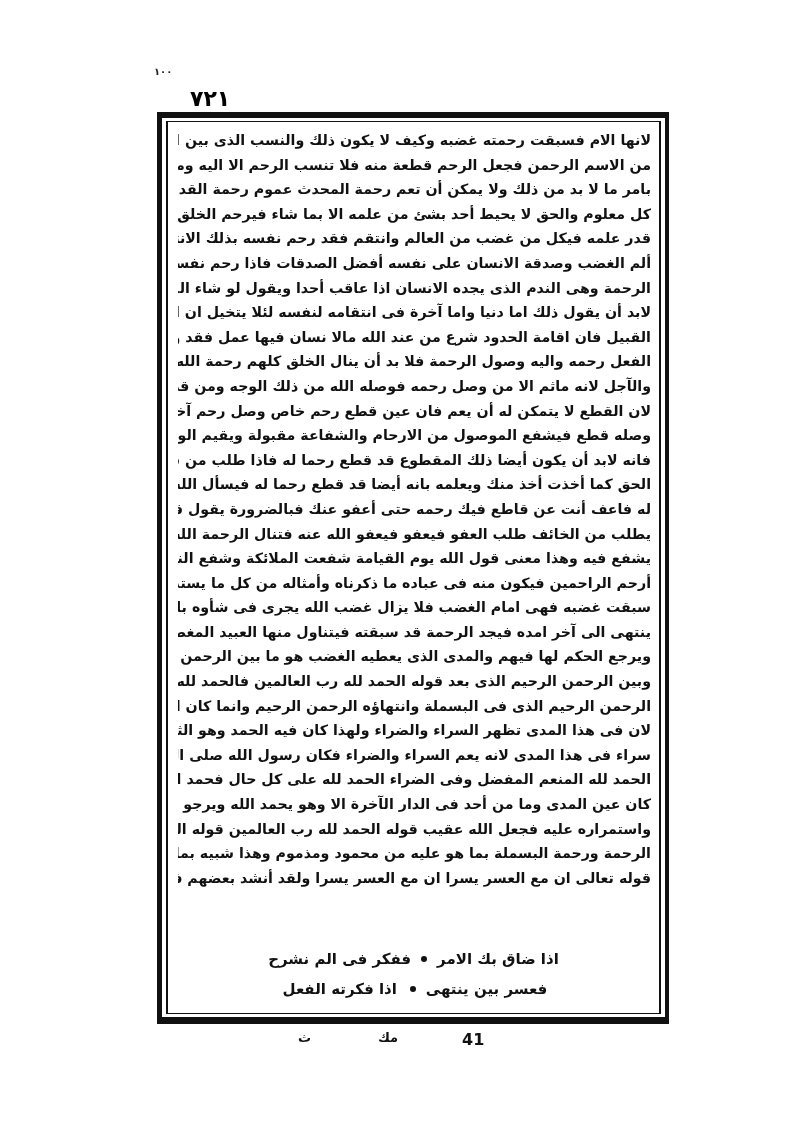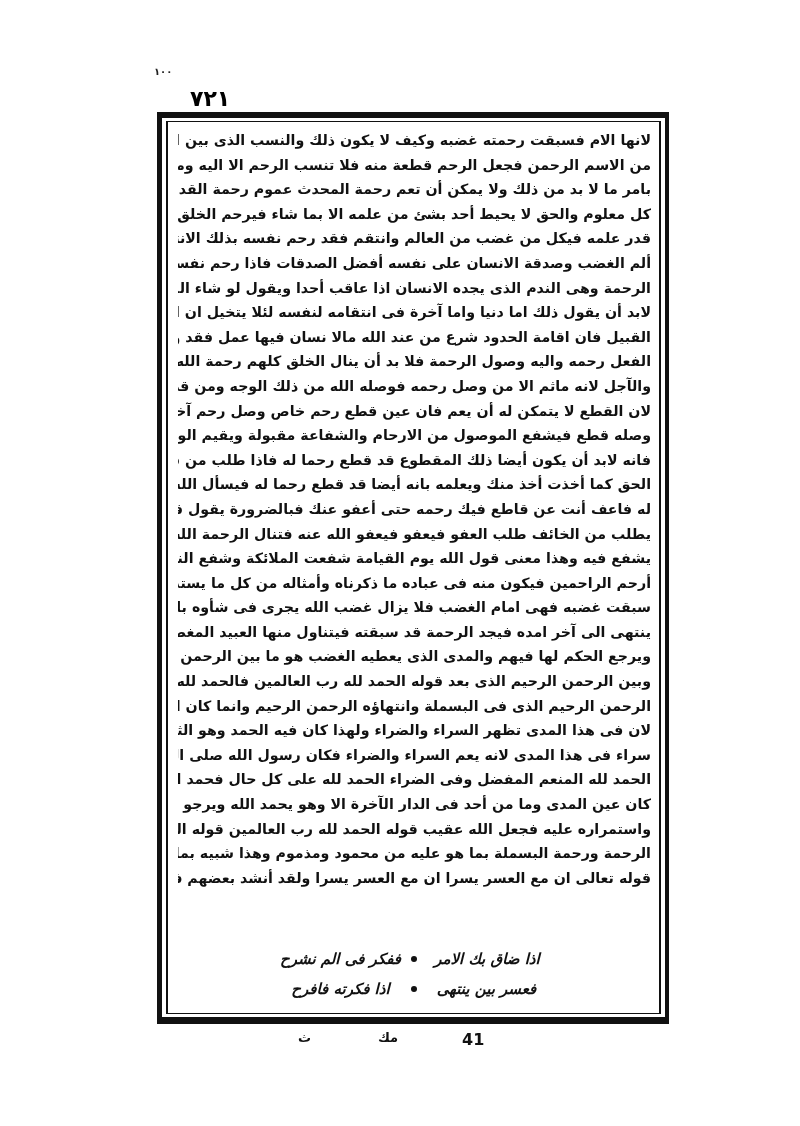--- a/index.html
+++ b/index.html
@@ -89,21 +89,20 @@
       justify-content: center;
       align-items: center;
       height: 30px;
       font-size: 15px;
       font-weight: bold;
       gap: 10px;
     }
     .hemistich {
       min-width: 120px;
       text-align: center;
-      font-style: italic;
     }
     .dot {
       display: inline-block;
       width: 6px;
       height: 6px;
       background: #111;
       border-radius: 50%;
     }
     .footer {
       position: absolute;
@@ -167,21 +166,21 @@
 
     <div class="poem">
       <div class="verse">
         <span class="hemistich">اذا ضاق بك الامر</span>
         <span class="dot"></span>
         <span class="hemistich">ففكر فى الم نشرح</span>
       </div>
       <div class="verse">
         <span class="hemistich">فعسر بين ينتهى</span>
         <span class="dot"></span>
-        <span class="hemistich">اذا فكرته فافرح</span>
+        <span class="hemistich">اذا فكرته الفعل</span>
       </div>
     </div>
   </div>
 </div>
 
 <div class="footer">
   <span class="fn-1">41</span>
   <span class="fn-2">مك</span>
   <span class="fn-3">ث</span>
 </div>

